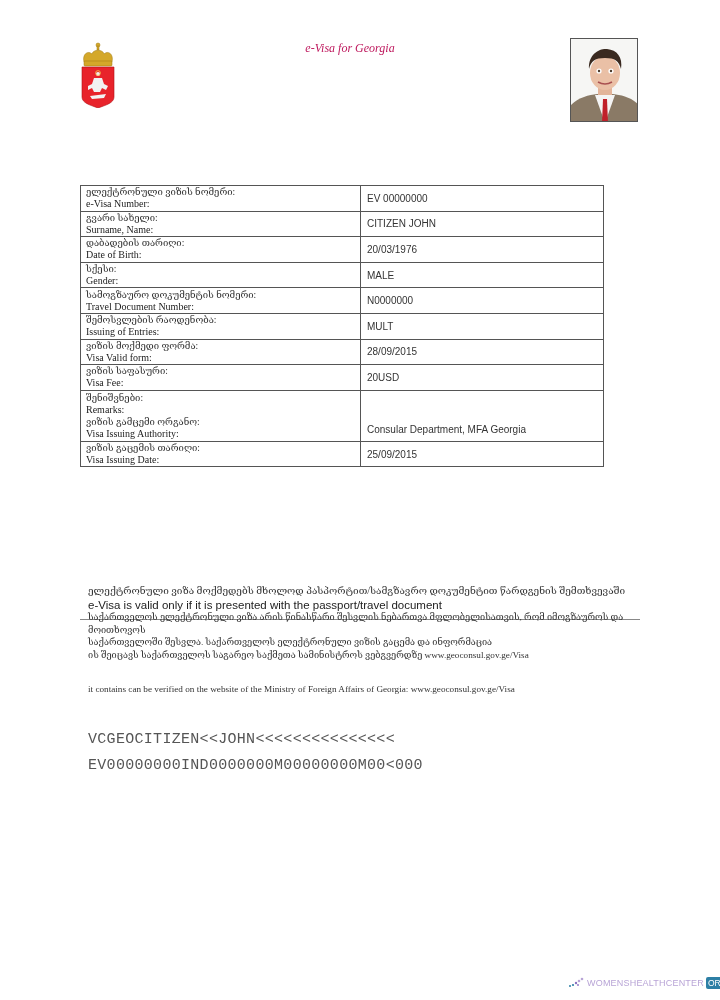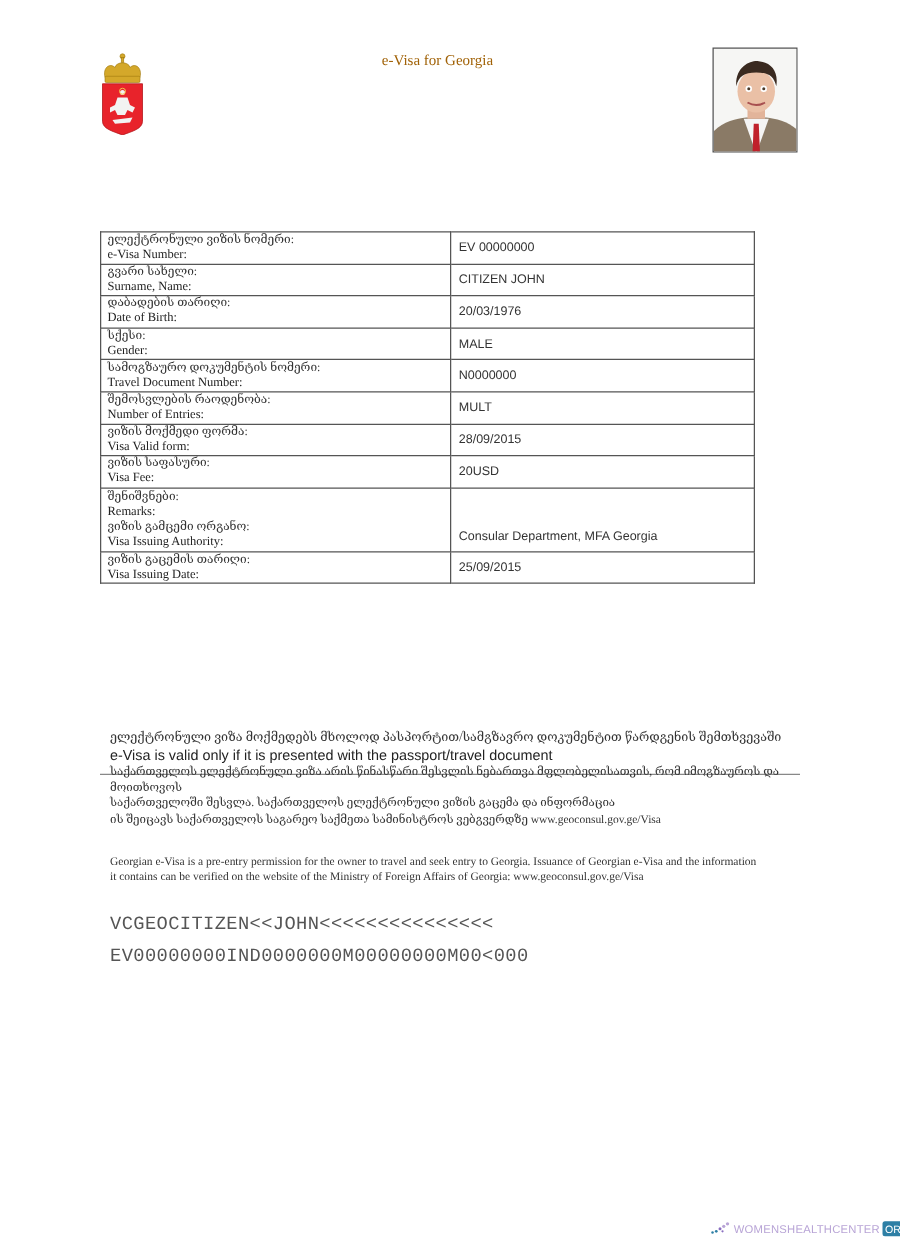--- a/index.html
+++ b/index.html
@@ -6,21 +6,21 @@
     body {
       width: 720px; height: 1000px; background: #ffffff; position: relative;
       font-family: "Liberation Serif", "DejaVu Serif", serif; color: #222;
       overflow: hidden;
     }
     .abs { position: absolute; }
     .coat {
       left: 80px; top: 42px; width: 36px; height: 66px;
     }
     .title {
-      left: 0; width: 700px; top: 41px; text-align: center; font-size: 12px; color: #a16207;
+      left: 0; width: 700px; top: 41px; text-align: center; font-size: 12px; color: #be185d; font-style: italic;
     }
     .photo {
       left: 570px; top: 38px; width: 68px; height: 84px; border: 1px solid #555;
       box-sizing: border-box; overflow: hidden; background: #f4f4f4;
     }
     table.visa {
       position: absolute; left: 80px; top: 185px; width: 524px;
       border-collapse: collapse; table-layout: fixed;
     }
     table.visa td {
@@ -149,21 +149,21 @@
     <tr>
       <td class="lbl">
         <span class="ka">სამოგზაურო დოკუმენტის ნომერი:</span>
         <span class="en">Travel Document Number:</span>
       </td>
       <td class="val">N0000000</td>
     </tr>
     <tr>
       <td class="lbl">
         <span class="ka">შემოსვლების რაოდენობა:</span>
-        <span class="en">Number of Entries:</span>
+        <span class="en">Issuing of Entries:</span>
       </td>
       <td class="val">MULT</td>
     </tr>
     <tr>
       <td class="lbl">
         <span class="ka">ვიზის მოქმედი ფორმა:</span>
         <span class="en">Visa Valid form:</span>
       </td>
       <td class="val">28/09/2015</td>
     </tr>
@@ -198,21 +198,20 @@
   <span class="en">e-Visa is valid only if it is presented with the passport/travel document</span>
 </div>
 <div class="abs rule"></div>
 
 <div class="abs info-ka">
   <div>საქართველოს ელექტრონული ვიზა არის წინასწარი შესვლის ნებართვა მფლობელისათვის, რომ იმოგზაუროს და მოითხოვოს</div>
   <div>საქართველოში შესვლა. საქართველოს ელექტრონული ვიზის გაცემა და ინფორმაცია</div>
   <div>ის შეიცავს საქართველოს საგარეო საქმეთა სამინისტროს ვებგვერდზე www.geoconsul.gov.ge/Visa</div>
 </div>
 <div class="abs info-en">
-  <div>Georgian e-Visa is a pre-entry permission for the owner to travel and seek entry to Georgia. Issuance of Georgian e-Visa and the information</div>
   <div>it contains can be verified on the website of the Ministry of Foreign Affairs of Georgia: www.geoconsul.gov.ge/Visa</div>
 </div>
 
 <div class="abs mrz mrz1">VCGEOCITIZEN&lt;&lt;JOHN&lt;&lt;&lt;&lt;&lt;&lt;&lt;&lt;&lt;&lt;&lt;&lt;&lt;&lt;&lt;</div>
 <div class="abs mrz mrz2">EV00000000IND0000000M00000000M00&lt;000</div>
 
 <div class="abs watermark">
   <svg class="dots" width="16" height="12" viewBox="0 0 16 12">
     <circle cx="2" cy="9" r="1" fill="#2d7fa5"></circle>
     <circle cx="5" cy="8" r="1.1" fill="#2d7fa5"></circle>

